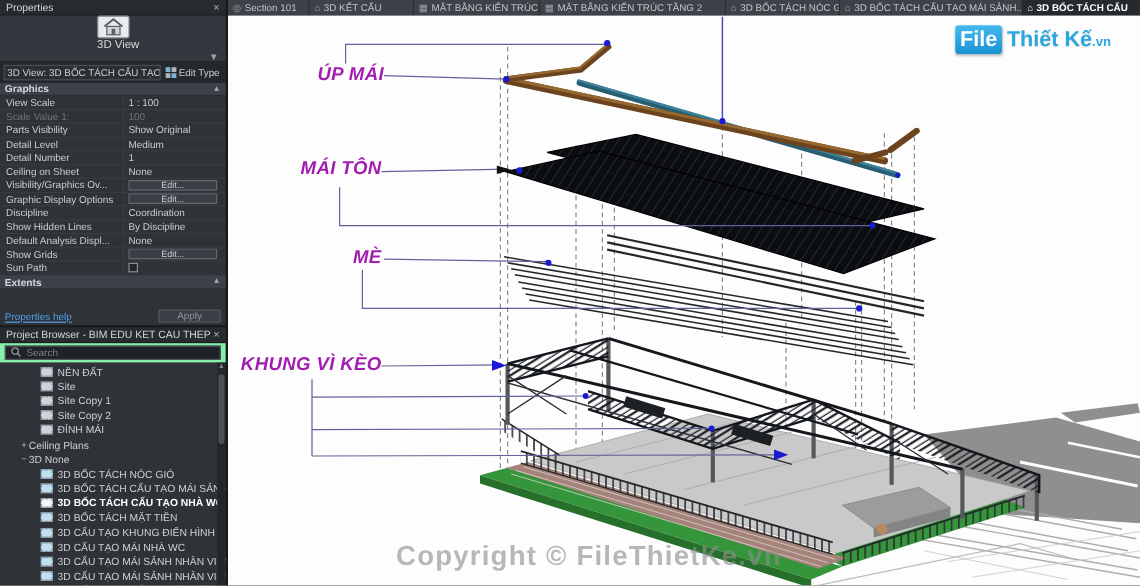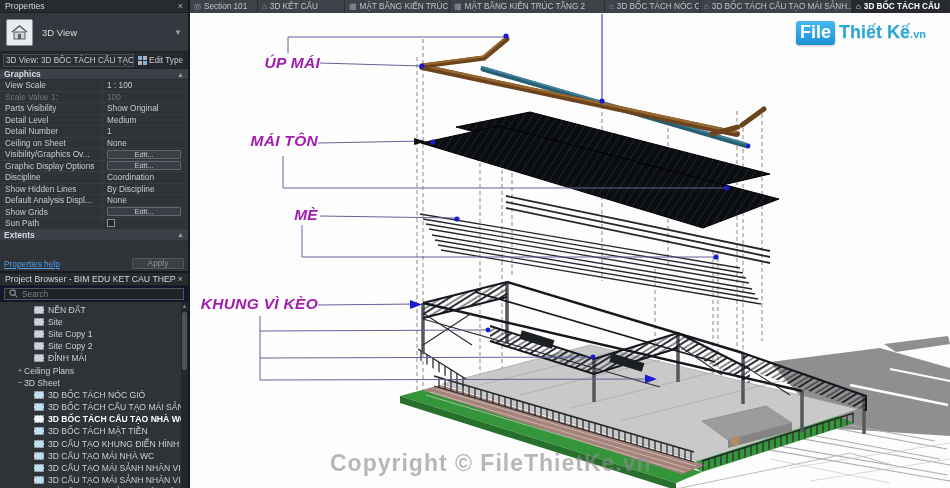--- a/index.html
+++ b/index.html
@@ -4,21 +4,21 @@
 <style>
   * { margin:0; padding:0; box-sizing:border-box; }
   html,body { width:950px; height:488px; overflow:hidden; }
   body { font-family:"Liberation Sans", sans-serif; background:#2f3338; font-size:9px; }
   .app { display:flex; width:950px; height:488px; }
 
   
   .sidebar { width:190px; height:488px; background:#2f3338; border-right:2px solid #17191c; display:flex; flex-direction:column; }
   .panel-title { height:13px; background:#272b30; color:#d4d7da; display:flex; align-items:center; padding:0 5px; font-size:8.7px; border-bottom:1px solid #1b1e21; flex:0 0 auto;}
   .panel-title .x { margin-left:auto; color:#aeb3b8; font-size:9px; cursor:default; }
-  .type-area { height:39px; background:#33383f; display:flex; align-items:center; padding:0 6px; border-bottom:1px solid #1f2226; }
+  .type-area { height:39px; background:#33383f; display:flex; align-items:center; padding:0 6px; border-bottom:1px solid #1f2226;flex-direction:column; }
   .house-box { width:27px; height:27px; background:#e9ebee; border:1px solid #8b9097; border-radius:2px; display:flex; align-items:center; justify-content:center; }
   .type-name { color:#d6d9dc; font-size:9.5px; margin-left:9px; }
   .type-area .chev { margin-left:auto; color:#9aa0a7; font-size:8px; }
   .selector-row { height:17px; display:flex; align-items:center; background:#24272b; border-bottom:1px solid #1f2226; padding:0 3px; }
   .selector-box { flex:1; min-width:0; display:flex; align-items:center; border:1px solid #4a4f56; background:#2b2f34; height:13px; padding:0 2px; color:#c9cdd2; font-size:8.2px; white-space:nowrap; overflow:hidden; }
   .edit-type { display:flex; align-items:center; gap:2px; color:#c9cdd2; font-size:8.2px; padding:0 2px 0 4px; white-space:nowrap; }
   .etg { display:inline-block; width:9px; height:9px; background:
      linear-gradient(#7fb2d8 0 0) 0 0/4px 4px no-repeat,
      linear-gradient(#aeb4ba 0 0) 5px 0/4px 4px no-repeat,
      linear-gradient(#aeb4ba 0 0) 0 5px/4px 4px no-repeat,
@@ -30,21 +30,21 @@
   .plabel { width:97px; color:#c9cdd2; font-size:8.3px; white-space:nowrap; overflow:hidden; }
   .pval { flex:1; color:#c9cdd2; font-size:8.3px; border-left:1px solid #383c42; padding-left:4px; height:100%; display:flex; align-items:center; white-space:nowrap; overflow:hidden;}
   .prow.dim .plabel, .prow.dim .pval { color:#6f757c; }
   .pedit { width:74px; height:9px; background:#3a3f46; border:1px solid #62676e; color:#c9cdd2; font-size:7.5px; line-height:7px; text-align:center; border-radius:1px; font-family:inherit; }
   .pcheck { width:8px; height:8px; border:1px solid #8a9097; background:#23262a; }
   .props-footer { height:14px; display:flex; align-items:center; padding:0 4px; margin-top:16px; }
   .help-link { color:#4f9fe8; text-decoration:underline; font-size:8.3px; }
   .apply-btn { margin-left:auto; width:52px; height:11px; background:#3a3f45; border:1px solid #54595f; color:#8f959c; font-size:8.3px; line-height:9px; text-align:center; border-radius:1px; font-family:inherit;}
 
   .browser { flex:1; display:flex; flex-direction:column; border-top:2px solid #17191c; min-height:0; }
-  .search-row { height:16px; display:flex; align-items:center; background:#0f172a; padding:2px 4px; }
+  .search-row { height:16px; display:flex; align-items:center; background:#86efac; padding:2px 4px; }
   .search-box { flex:1; height:12px; background:#1f2226; border:1px solid #50555c; display:flex; align-items:center; gap:4px; padding:0 4px; color:#7a8088; font-size:8.3px; }
   .tree { flex:1; position:relative; overflow:hidden; padding-top:2px; }
   .titem { height:12.2px; display:flex; align-items:center; color:#ccd0d5; font-size:8.6px; white-space:nowrap; overflow:hidden; }
   .titem .exp { width:8px; text-align:center; color:#aab0b6; font-size:8px; flex:0 0 auto;}
   .titem.lvl1 { padding-left:16px; }
   .titem.lvl2 { padding-left:34px; }
   .tic { width:10px; height:8px; border:1px dashed #8a93a0; margin-right:4px; flex:0 0 auto; background:#cdd3da; }
   .tic.v3 { background:#bfe0f0; }
   .titem.active { font-weight:bold; color:#ffffff; }
   .titem.active .tic { background:#f2f6fa; }
@@ -216,21 +216,21 @@
         <div class="titem lvl2">
             <span class="tic"></span>
             <span>ĐỈNH MÁI</span>
           </div>
         <div class="titem lvl1">
             <span class="exp">+</span>
             <span>Ceiling Plans</span>
           </div>
         <div class="titem lvl1">
             <span class="exp">−</span>
-            <span>3D Sheet</span>
+            <span>3D None</span>
           </div>
         <div class="titem lvl2">
             <span class="tic v3"></span>
             <span>3D BỐC TÁCH NÓC GIÓ</span>
           </div>
         <div class="titem lvl2">
             <span class="tic v3"></span>
             <span>3D BỐC TÁCH CẤU TẠO MÁI SẢNH NHÀ</span>
           </div>
         <div class="titem lvl2 active">

